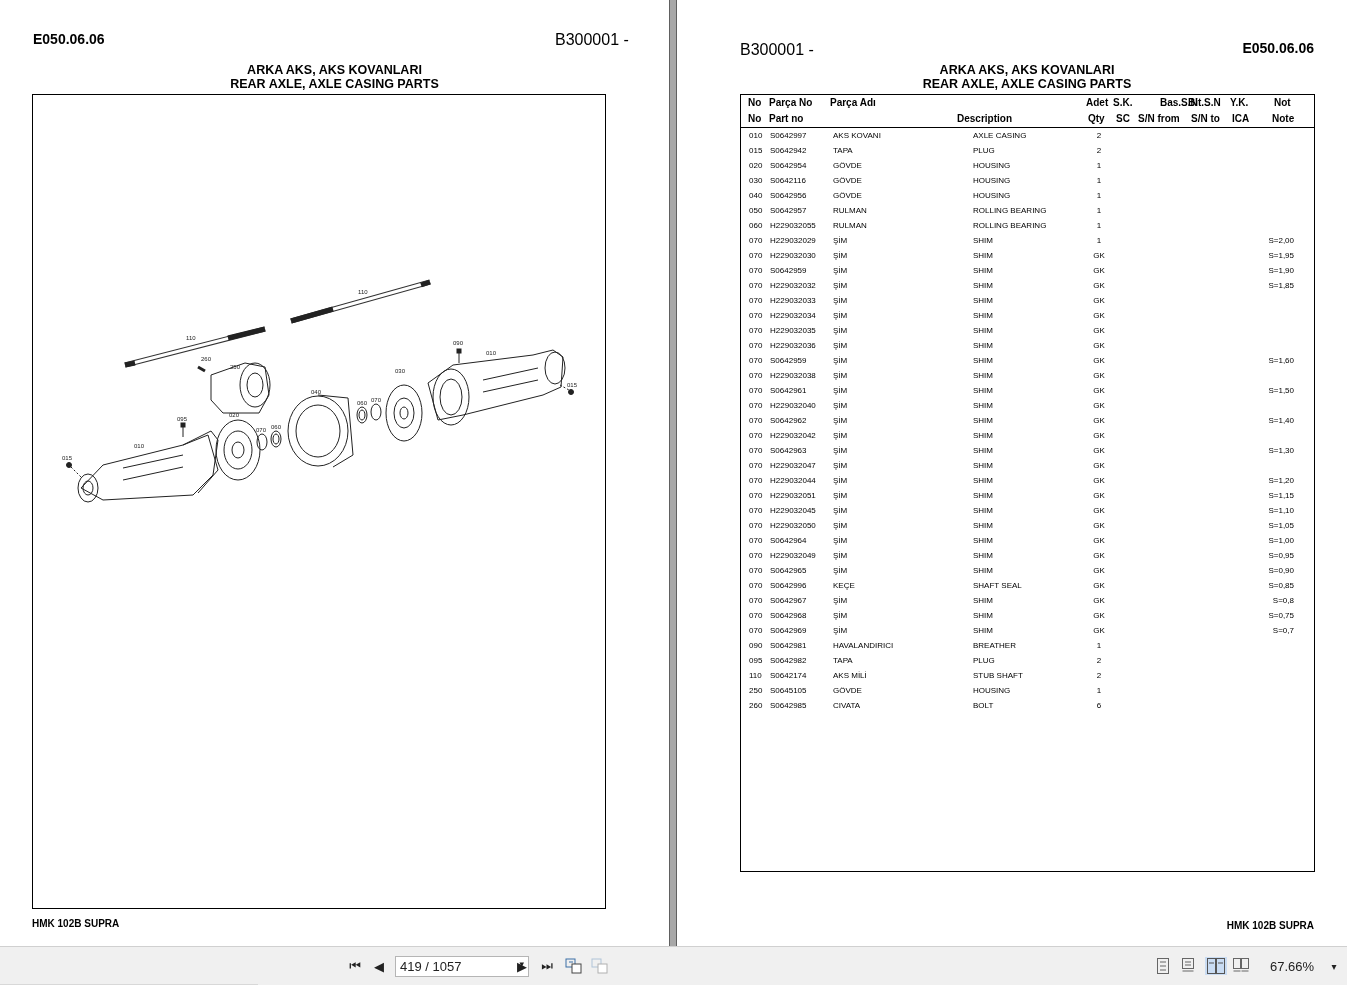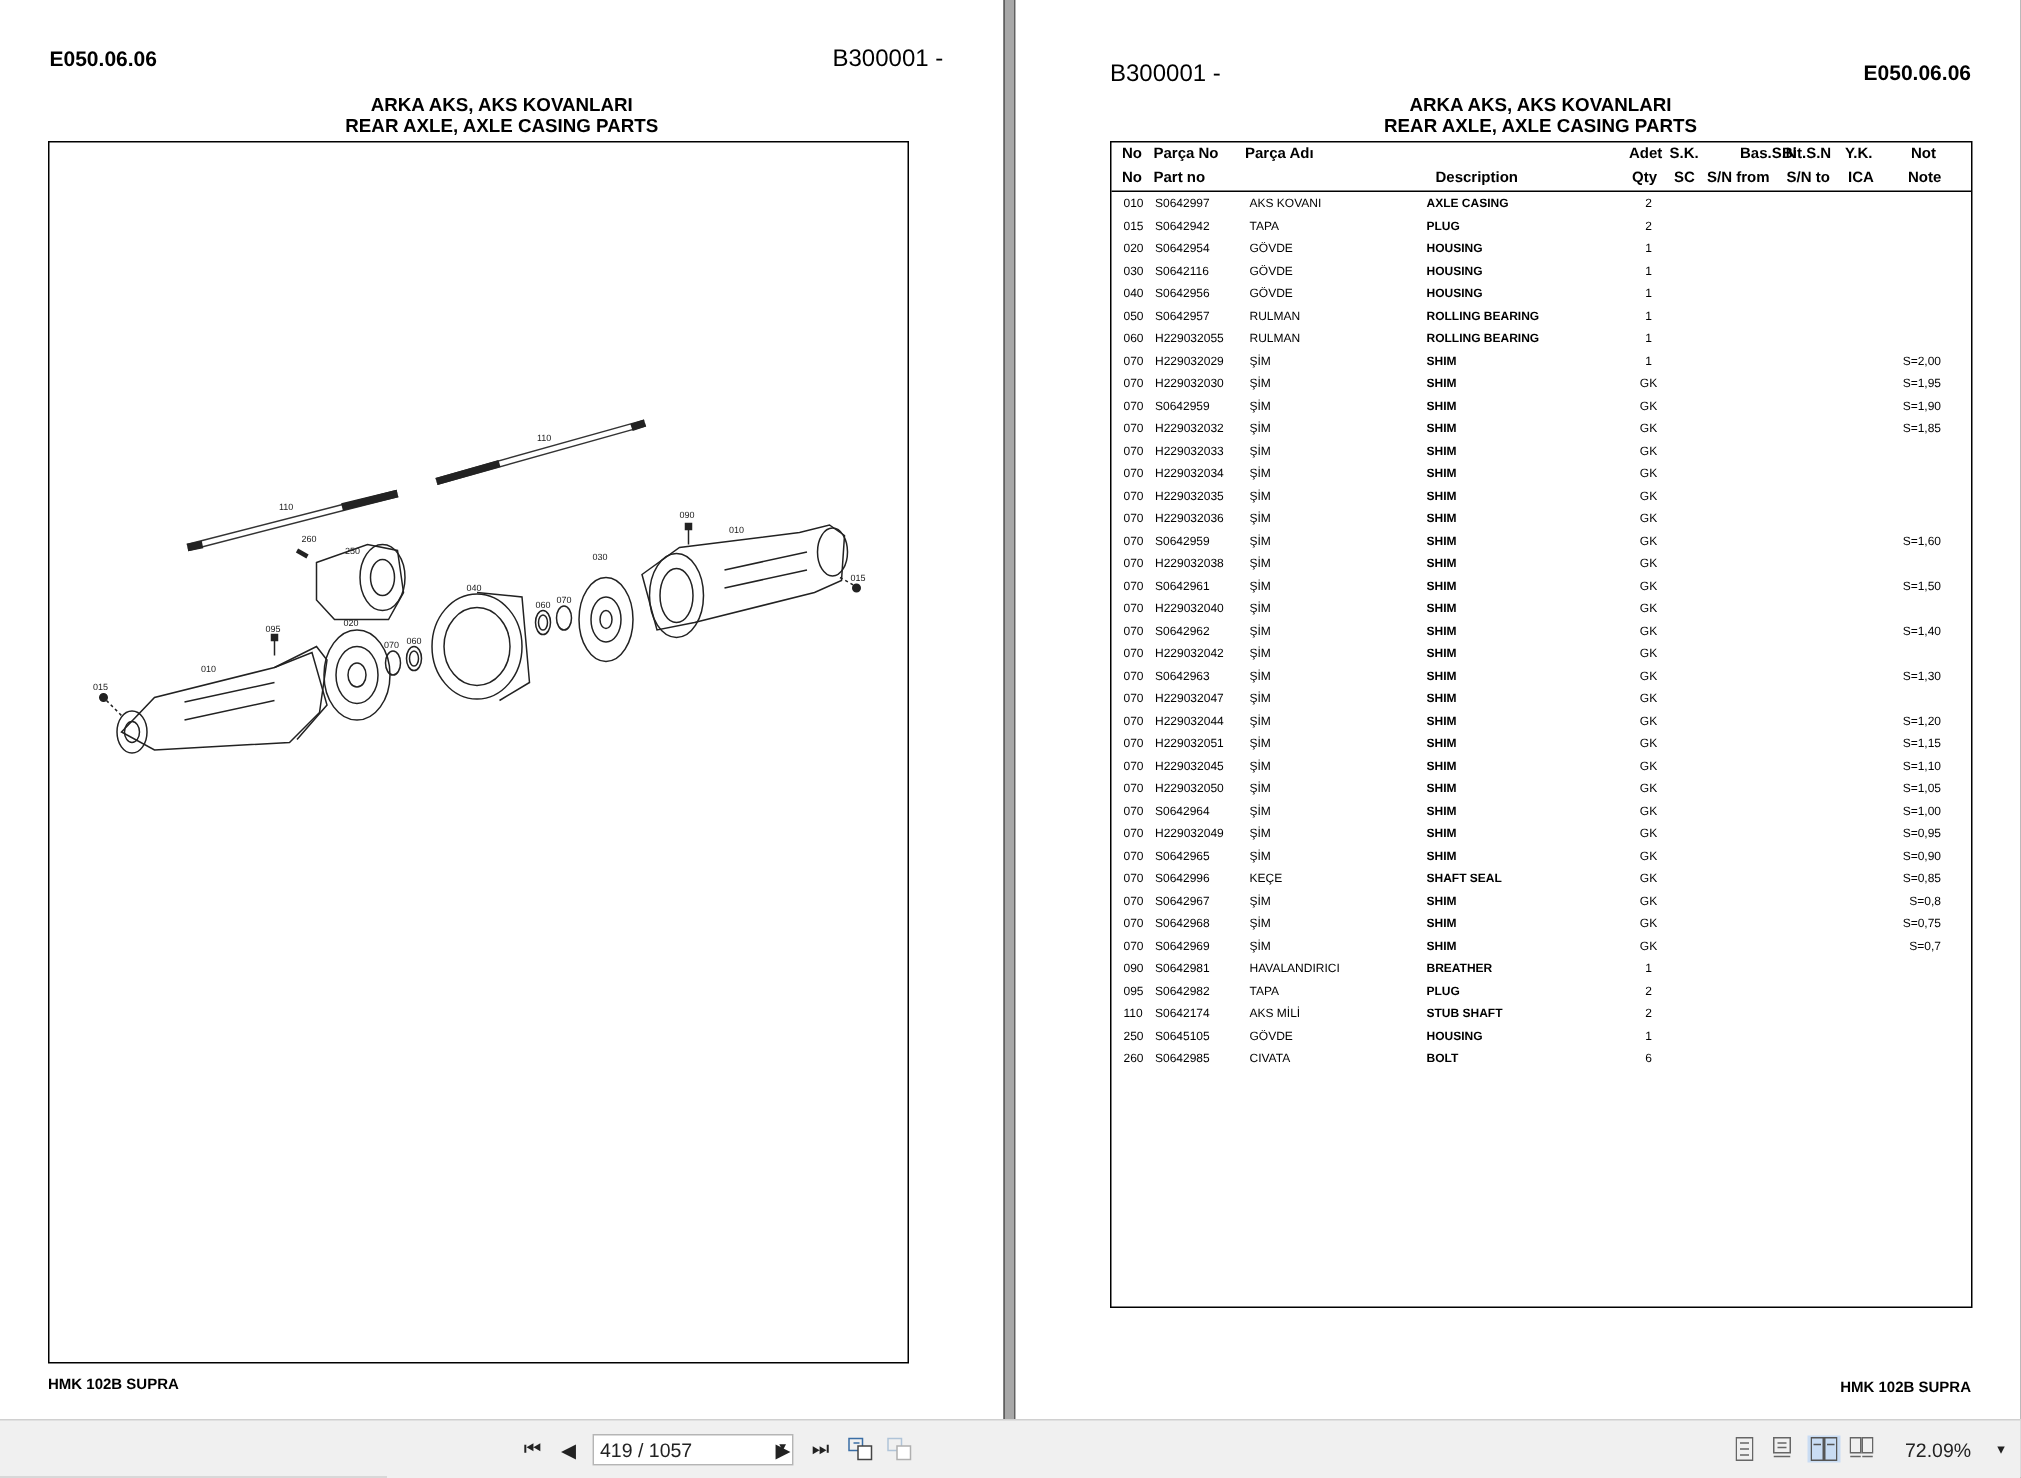--- a/index.html
+++ b/index.html
@@ -1,17 +1,17 @@
 <!DOCTYPE html>
 <html><head>
 <meta charset="utf-8">
 <style>
   * { box-sizing: border-box; margin: 0; padding: 0; }
   html, body { width: 1347px; height: 985px; overflow: hidden; background: #f0f0f0; font-family: "Liberation Sans", sans-serif; color: #000; }
-  .viewer { position: relative; width: 1347px; height: 946px; background: #404040; }
+  .viewer { position: relative; width: 1347px; height: 946px; background: #5eead4; }
   .page { position: absolute; top: 0; height: 946px; background: #fff; }
   .page.left { left: 0; width: 669px; }
   .page.right { left: 677px; width: 670px; }
   .gutter { position: absolute; left: 669px; top: 0; width: 8px; height: 946px; background: #a8a8a8; border-left: 1px solid #606060; border-right: 1px solid #606060; }
 
   .code-big { position: absolute; font-weight: bold; font-size: 14px; }
   .serial { position: absolute; font-size: 16px; }
   .title { position: absolute; left: 0; right: 0; text-align: center; font-weight: bold; font-size: 12.5px; line-height: 14px; }
   .footer { position: absolute; font-weight: bold; font-size: 10px; }
 
@@ -20,21 +20,21 @@
 
   .table-frame { position: absolute; left: 63px; top: 94px; width: 575px; height: 778px; border: 1.5px solid #000; }
   .thead { position: relative; height: 33px; border-bottom: 1.5px solid #000; font-weight: bold; font-size: 10px; }
   .thead span { position: absolute; white-space: nowrap; }
   .rows { position: relative; }
   .row { position: relative; height: 15px; font-size: 8px; }
   .row span { position: absolute; top: 3px; white-space: nowrap; }
   .c-no { left: 8px; }
   .c-part { left: 29px; }
   .c-name { left: 92px; }
-  .c-desc { left: 210px; font-weight: bold; }
+  .c-desc { left: 232px; }
   .c-qty { left: 348px; width: 20px; text-align: center; }
   .c-note { right: 20px; text-align: right; }
 
   .toolbar { position: absolute; left: 0; top: 946px; width: 1347px; height: 39px; background: #f0f0f0; border-top: 1px solid #d0d0d0; }
   .tb-btn { position: absolute; top: 10px; height: 18px; display: flex; align-items: center; justify-content: center; font-size: 13px; color: #222; cursor: pointer; }
   .page-box { position: absolute; left: 395px; top: 9px; width: 134px; height: 21px; background: #fff; border: 1px solid #b5b5b5; font-size: 13px; padding: 2px 4px; color: #222; }
   .page-box .dd { position: absolute; right: 4px; top: 2px; font-size: 9px; }
   .zoom-val { position: absolute; left: 1270px; top: 12px; font-size: 13px; color: #222; }
   .view-active { background: #c9dcf3; }
   .scrollstub { position: absolute; left: 0; top: 37px; width: 258px; height: 2px; background: #d8d8d8; }
@@ -538,16 +538,16 @@
       </svg>
   </div>
   <div class="tb-btn" style="left:1232px;width:18px;">
     <svg width="16" height="16">
         <rect x="0.5" y="0.5" width="7" height="10" fill="none" stroke="#666"></rect>
         <rect x="8.5" y="0.5" width="7" height="10" fill="none" stroke="#666"></rect>
         <line x1="0.5" y1="13" x2="7.5" y2="13" stroke="#666"></line>
         <line x1="8.5" y1="13" x2="15.5" y2="13" stroke="#666"></line>
       </svg>
   </div>
-  <div class="zoom-val">72.09%</div>
+  <div class="zoom-val">67.66%</div>
   <div class="tb-btn" style="left:1328px;width:12px;font-size:10px;">▾</div>
   <div class="scrollstub"></div>
 </div>
 
 </body></html>

